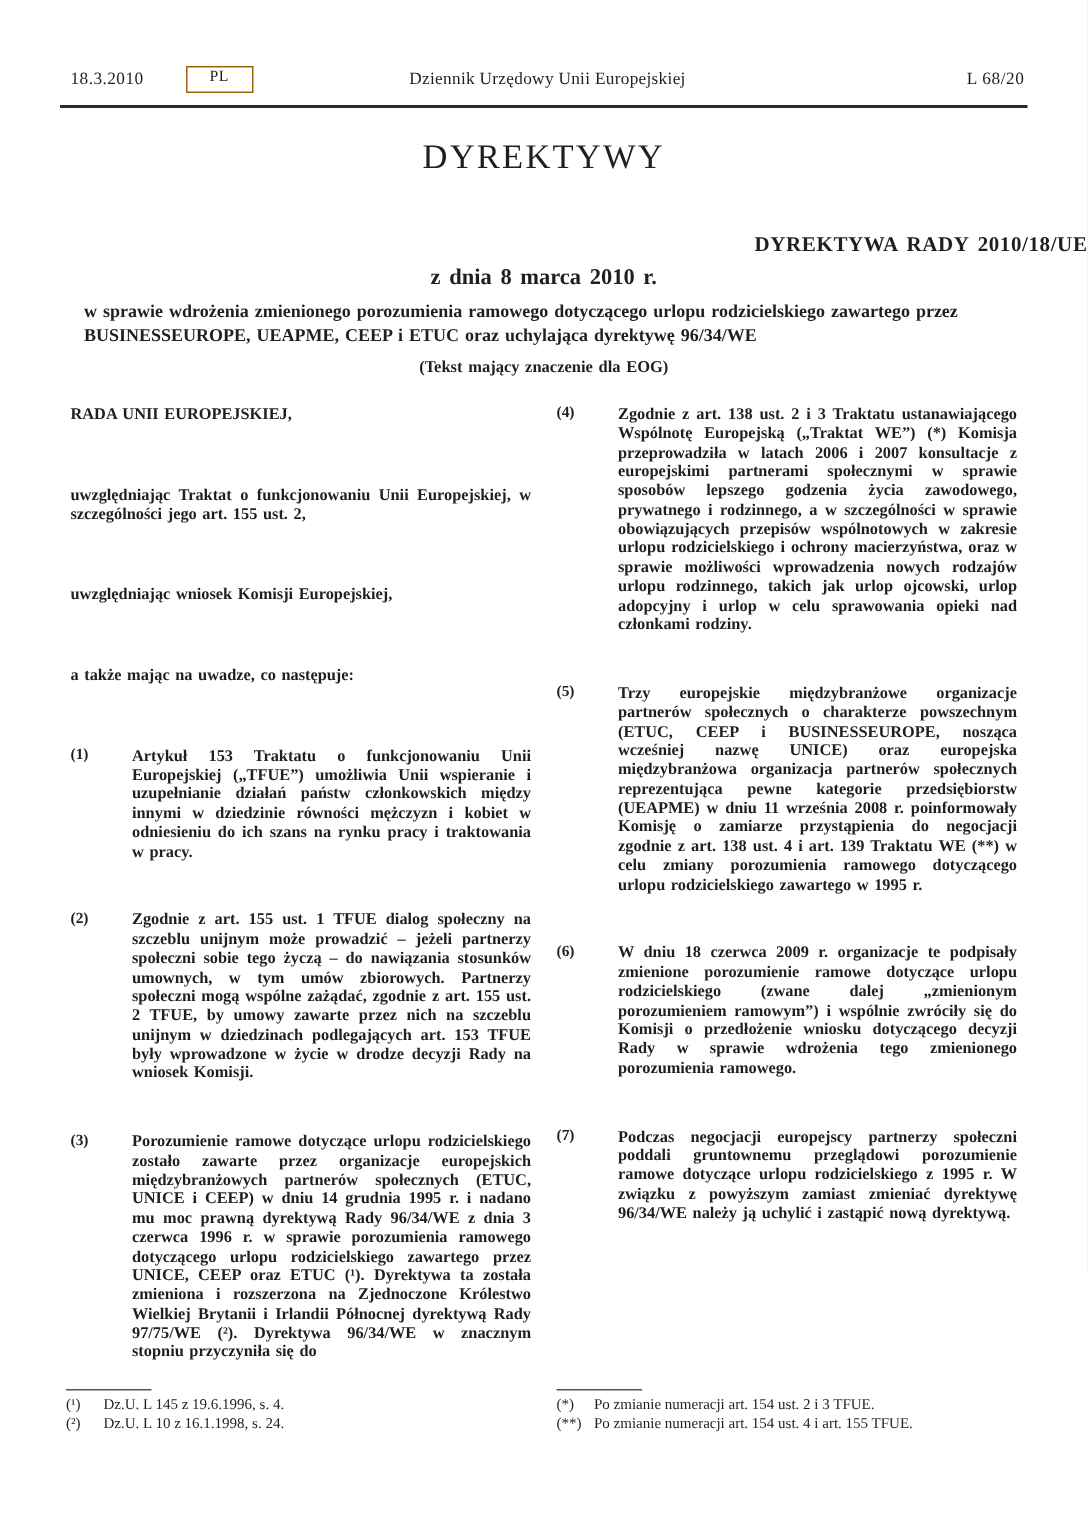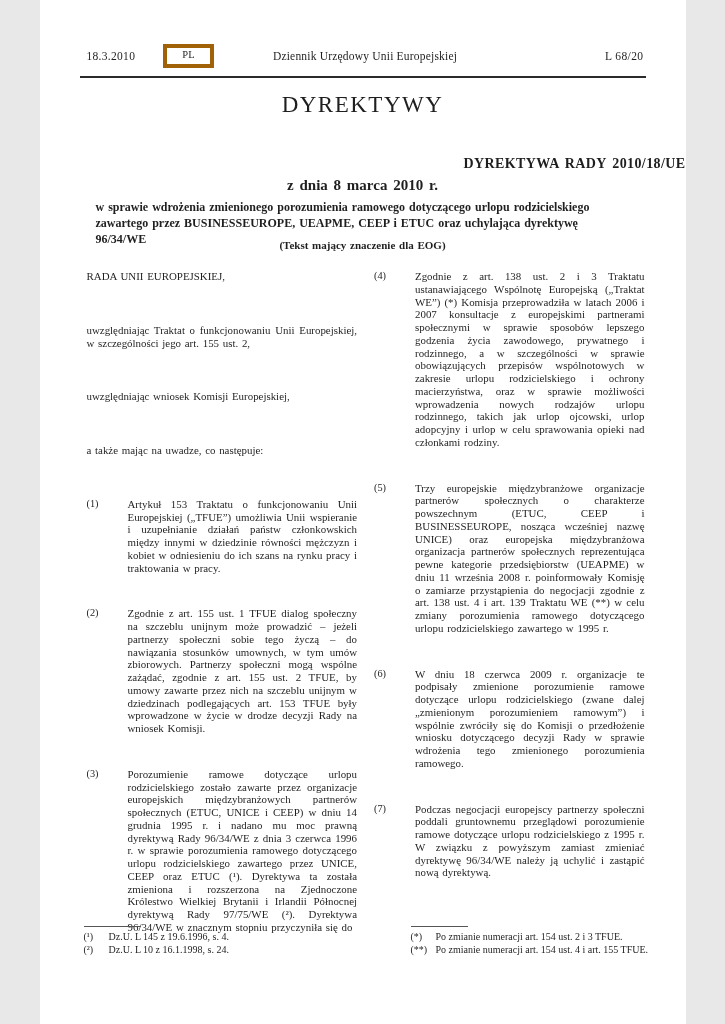--- a/index.html
+++ b/index.html
@@ -1,44 +1,44 @@
 <!DOCTYPE html>
 <html lang="pl"><head>
 <meta charset="utf-8">
 <style>
   html,body{margin:0;padding:0;background:#e8e8e8;}
   .page{
     position:relative;
-    width:646px;height:1024px;
+    width:725px;height:1024px;
     margin:0 auto;
     background:#ffffff;
     color:#1f1f1f;
     font-family:"Liberation Serif","DejaVu Serif",serif;
     overflow:hidden;
   }
   
   .header{position:absolute;top:44px;left:40px;right:40px;border-bottom:2px solid #2b2b2b;}
   .header-row{display:grid;grid-template-columns:1fr auto 1fr;align-items:center;padding:0 2px 8px 7px;}
   .header-left{display:flex;align-items:center;gap:28px;font-size:11.5px;letter-spacing:.3px;}
-  .lang-box{border:4px solid #a16207;padding:1px 15px 2px;font-size:10.5px;line-height:1.2;}
+  .lang-box{border:1px solid #a16207;padding:1px 15px 2px;font-size:10.5px;line-height:1.2;}
   .header-center{text-align:center;font-size:11.5px;letter-spacing:.2px;}
   .header-right{text-align:right;font-size:11.5px;letter-spacing:.4px;}
   
   .section-heading{position:absolute;top:92px;left:0;right:0;text-align:center;
     font-size:23px;font-weight:400;letter-spacing:1.5px;}
   .doc-title{position:absolute;top:156px;left:0;right:0;text-align:right;
     font-weight:bold;font-size:14px;letter-spacing:.4px;word-spacing:2px;}
   .doc-date{position:absolute;top:177px;left:0;right:0;text-align:center;
     font-weight:bold;font-size:15px;word-spacing:2px;}
   .doc-subject{position:absolute;top:199px;left:56px;right:56px;text-align:left;
     font-weight:bold;font-size:12px;line-height:1.35;word-spacing:1px;}
   .eea-note{position:absolute;top:239px;left:0;right:0;text-align:center;
     font-weight:bold;font-size:11px;word-spacing:1px;}
   
-  .columns{position:absolute;top:270px;left:47px;right:41px;display:flex;gap:17px;}
+  .columns{position:absolute;top:270px;left:47px;right:41px;display:flex;gap:17px;font-weight:bold;}
   .col{width:307px;font-size:10.9px;line-height:1.17;text-align:justify;word-spacing:1px;}
   .opening{margin:0 0 41px;}
   .citation{margin:0 0 41px;}
   .continuation{margin:0 0 41px;}
   .recital{display:flex;margin:0 0 33px;}
   .recital-num{width:41px;flex:none;font-size:10.3px;}
   .recital-text{flex:1;}
   
   .footnotes{position:absolute;top:926px;width:314px;font-size:10px;line-height:1.32;}
   .fn-left{left:44px;}

